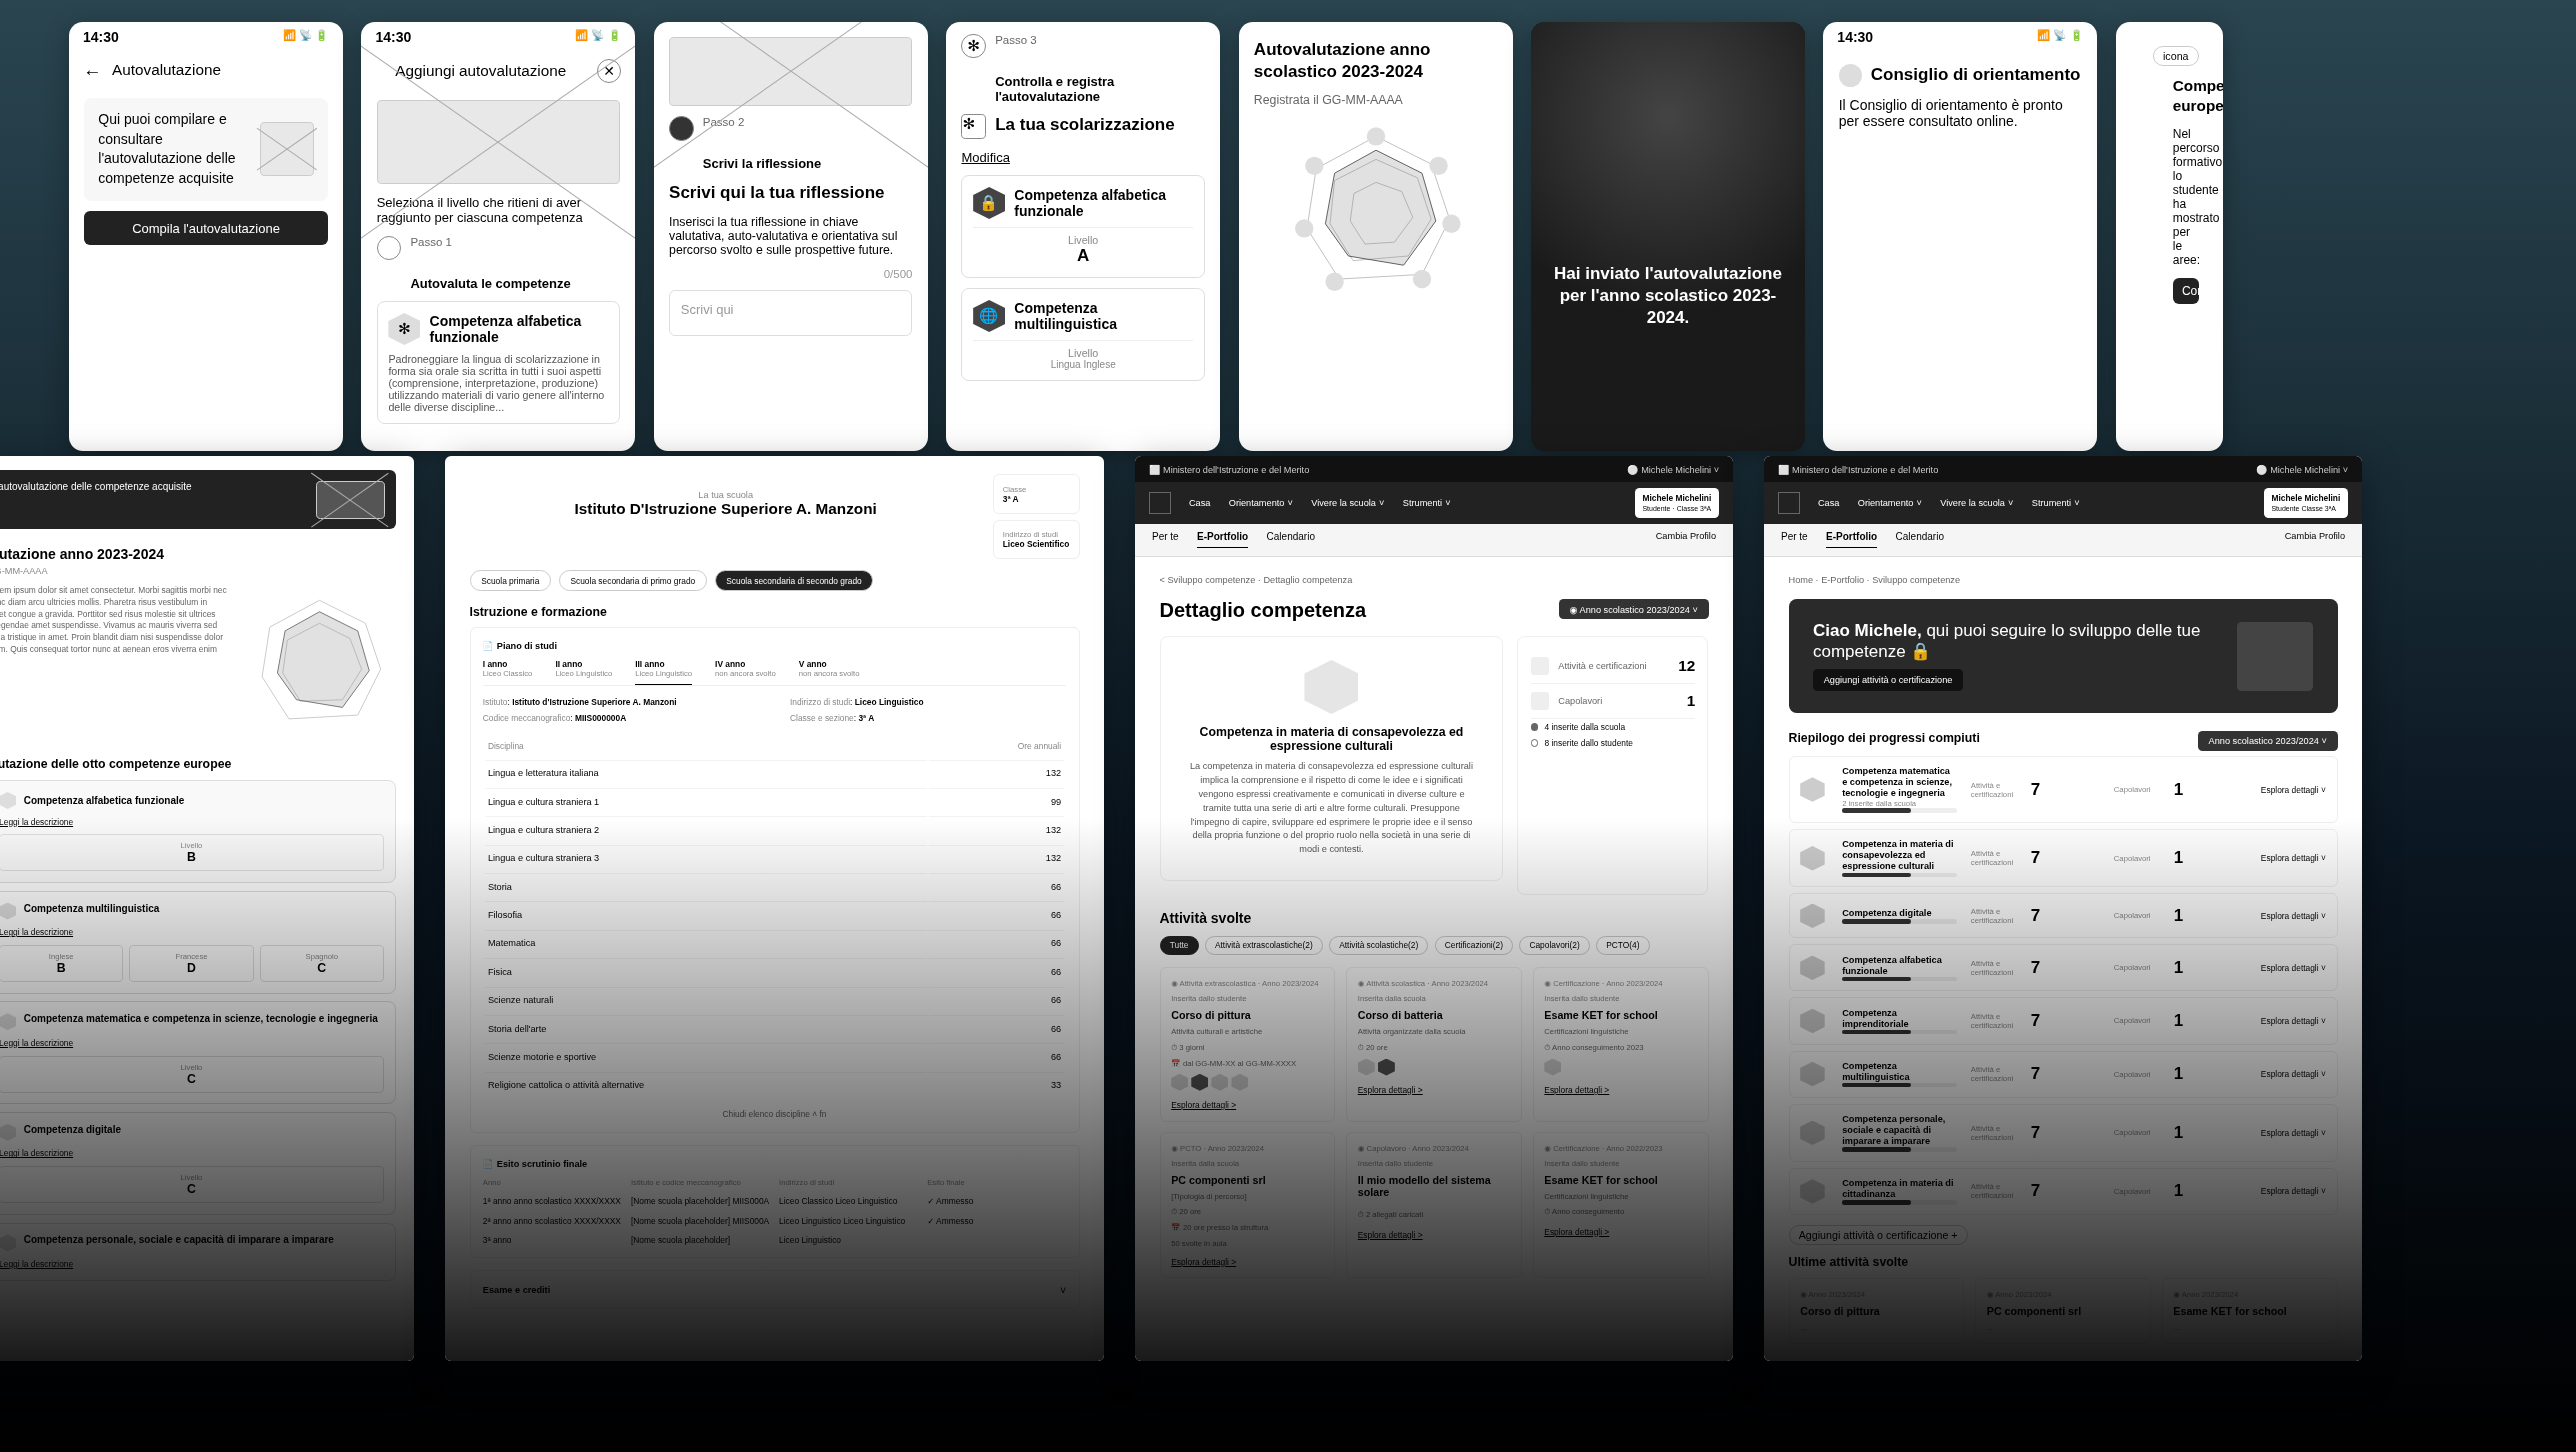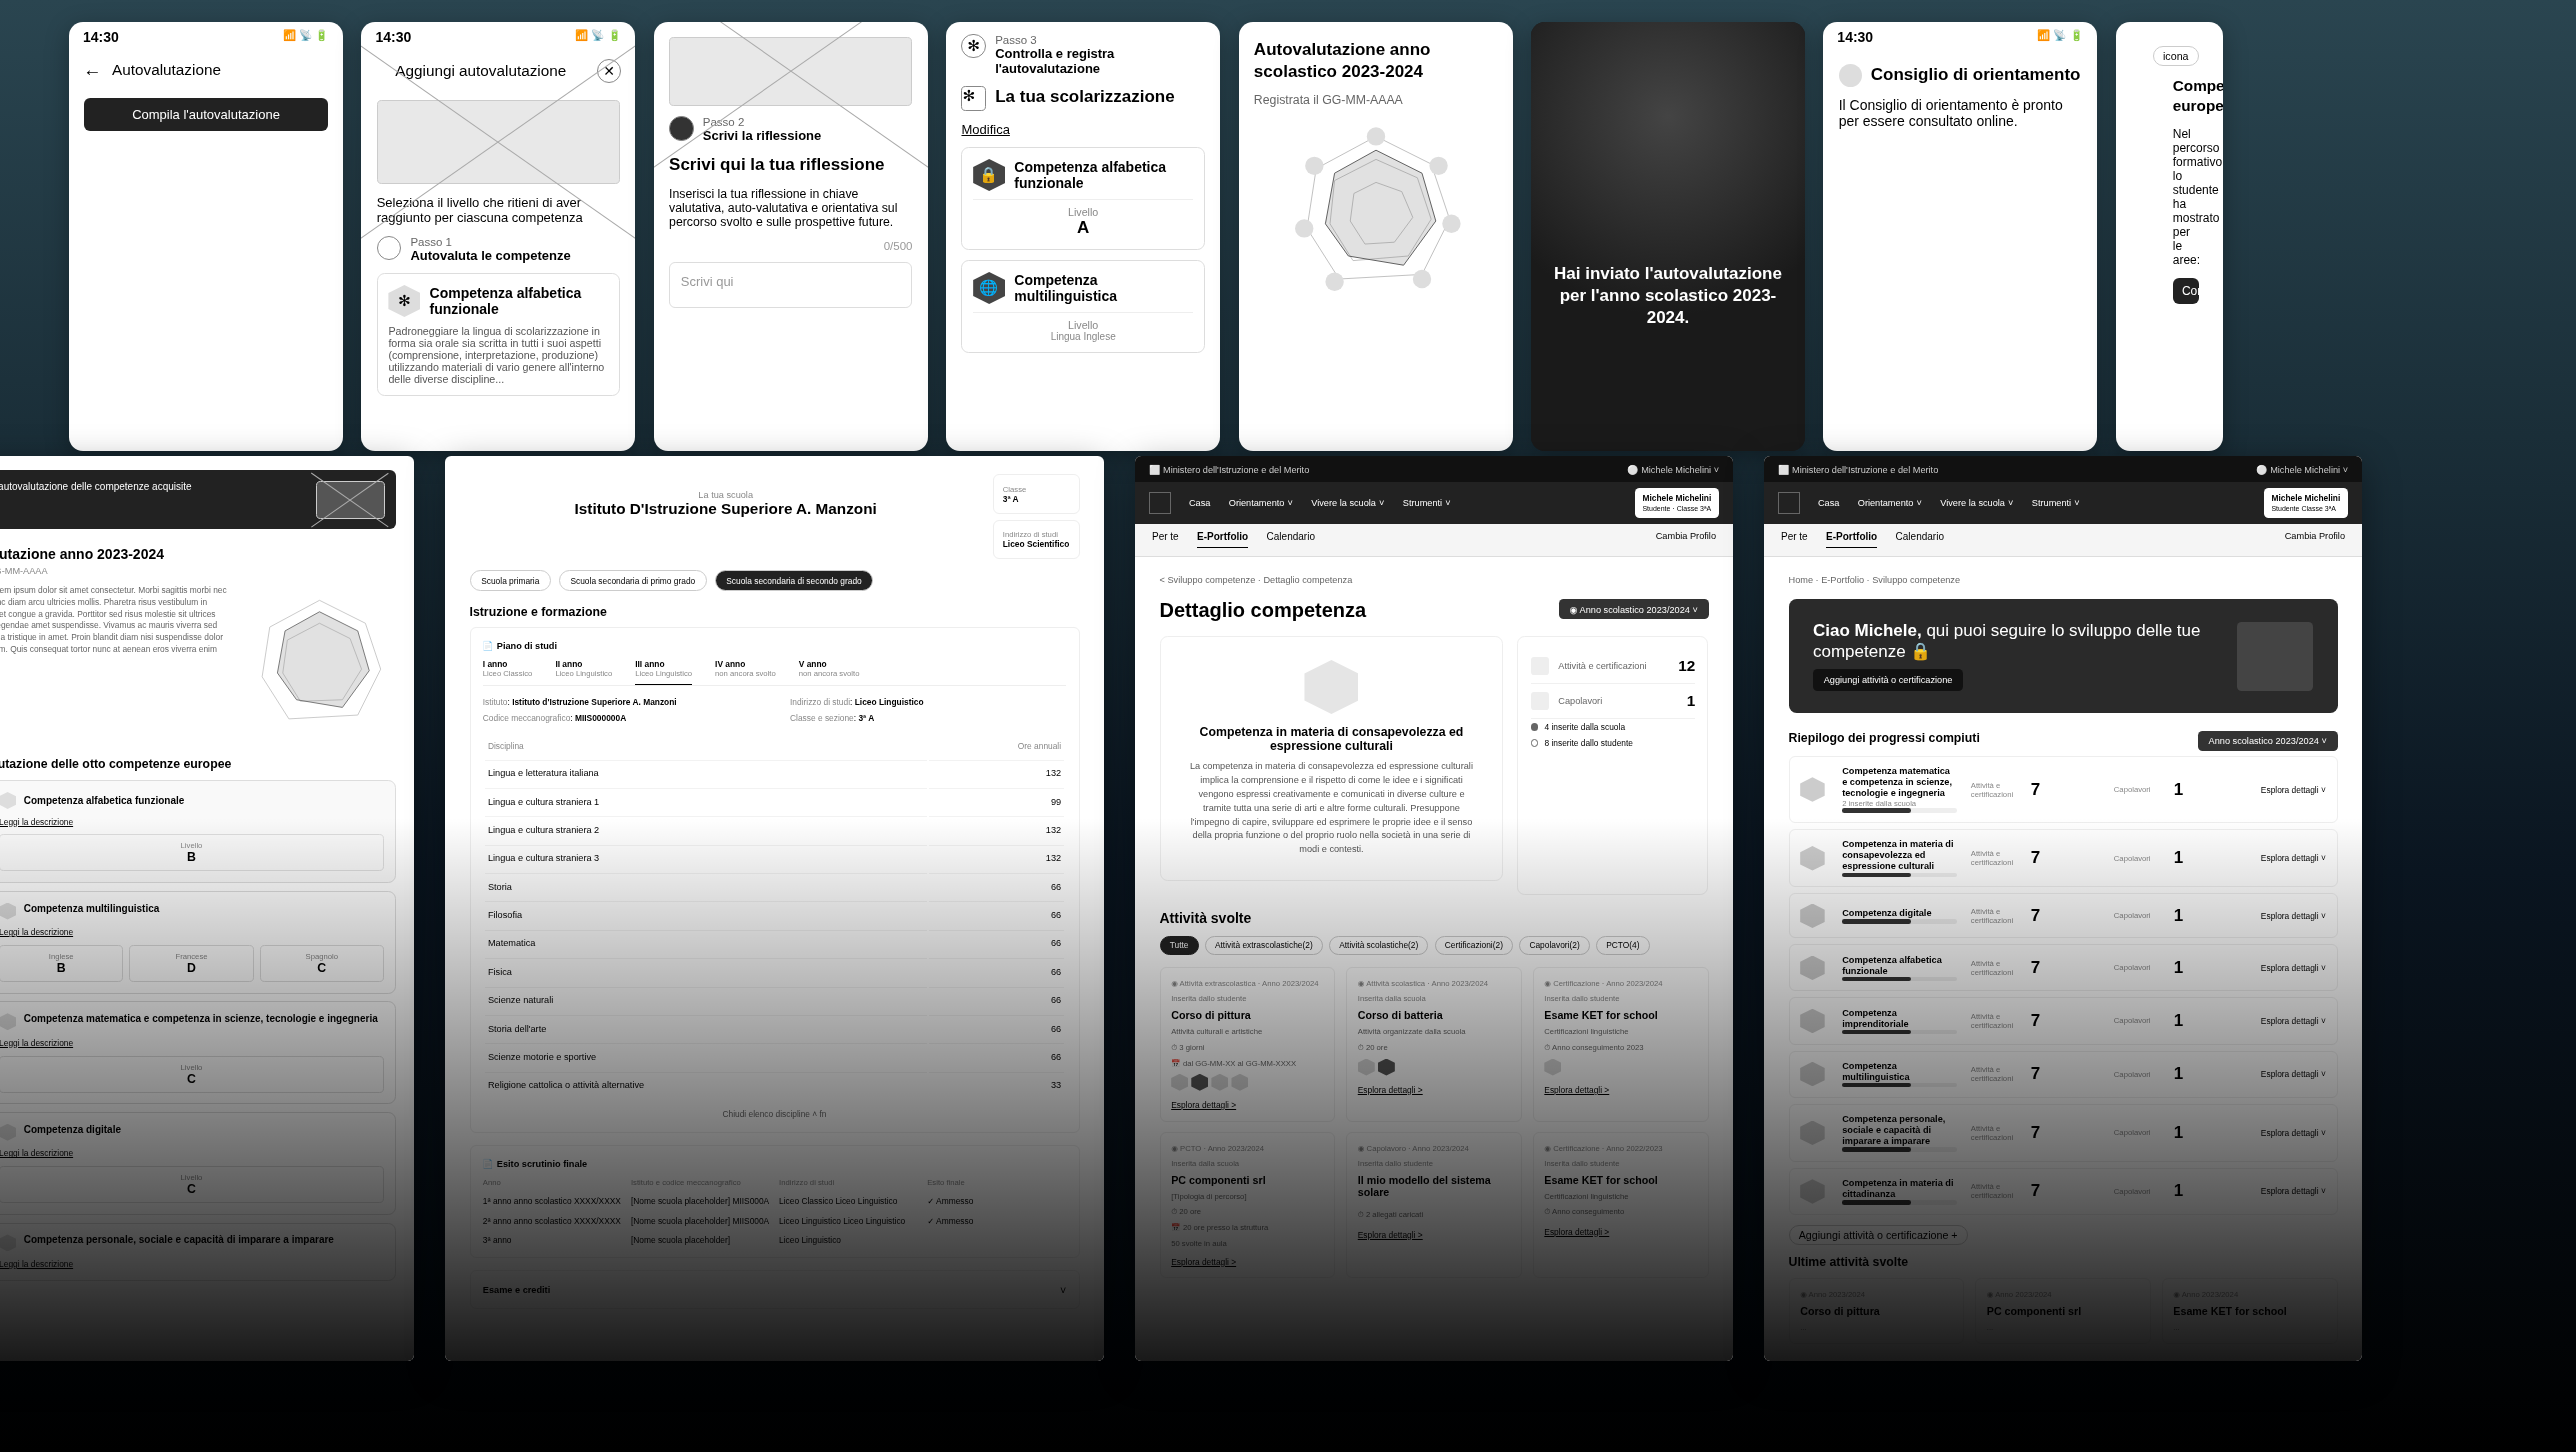--- a/index.html
+++ b/index.html
@@ -44,21 +44,21 @@
 .btn-dark {
   background: #222; color: #fff; padding: 9.2px 17px;
   border-radius: 6.1px; font-size: 13px; text-align: center;
   display: inline-block; border: none;
 }
 .close-x { width: 24.5px; height: 24.5px; border: 1.5px solid #888; border-radius: 50%; display: flex; align-items: center; justify-content: center; font-size: 14px; }
 .step-row { display: flex; gap: 9.2px; align-items: flex-start; }
 .step-icon { width: 24.5px; height: 24.5px; border: 1.5px solid #888; border-radius: 50%; flex-shrink: 0; }
 .step-icon.done { background: #333; }
 .step-label { font-size: 11.5px; color: #666; }
-.step-title { font-size: 13px; font-weight: 600; }
+.step-title { font-size: 13px; font-weight: 600; margin-top: 28px; }
 .comp-card { border: 0.8px solid #ddd; border-radius: 7.7px; padding: 10.7px; display: flex; flex-direction: column; gap: 7.7px; }
 .comp-head { display: flex; gap: 9.2px; align-items: center; }
 .hex-icon { width: 32px; height: 32px; background: #ddd; clip-path: polygon(50% 0%, 100% 25%, 100% 75%, 50% 100%, 0% 75%, 0% 25%); flex-shrink: 0; display:flex; align-items:center; justify-content:center; font-size:15.3px;}
 .hex-icon.dark { background: #444; color:#fff;}
 .comp-title { font-weight: 700; font-size: 14px; }
 .level-box { text-align: center; border-top: 0.8px solid #eee; padding-top: 6.1px; }
 .level-label { font-size: 10.7px; color: #888; }
 .level-val { font-size: 17px; font-weight: 700; }
 .textarea-mock { border: 0.8px solid #ddd; border-radius: 6.1px; padding: 10.7px; color: #999; font-size: 13px; min-height: 46px; }
 .char-count { text-align: right; font-size: 11.5px; color: #999; }
@@ -173,20 +173,24 @@
   <div class="mobile">
     <div class="status-bar">
       <span>14:30</span>
       <span class="status-icons">📶 📡 🔋</span>
     </div>
     <div class="m-header">
       <span class="back-arrow">←</span>
       <span>Autovalutazione</span>
     </div>
     <div class="m-body">
+      <div class="card" style="display:flex; gap:9.2px; align-items:center;">
+        <span style="flex:1;">Qui puoi compilare e consultare l'autovalutazione delle competenze acquisite</span>
+        <div class="placeholder-box" style="width:54px;height:54px;"></div>
+      </div>
       <button class="btn-dark">Compila l'autovalutazione</button>
     </div>
   </div>
 
   <div class="mobile">
     <div class="status-bar">
           <span>14:30</span>
           <span class="status-icons">📶 📡 🔋</span>
         </div>
     <div class="m-header" style="justify-content:space-between;">

